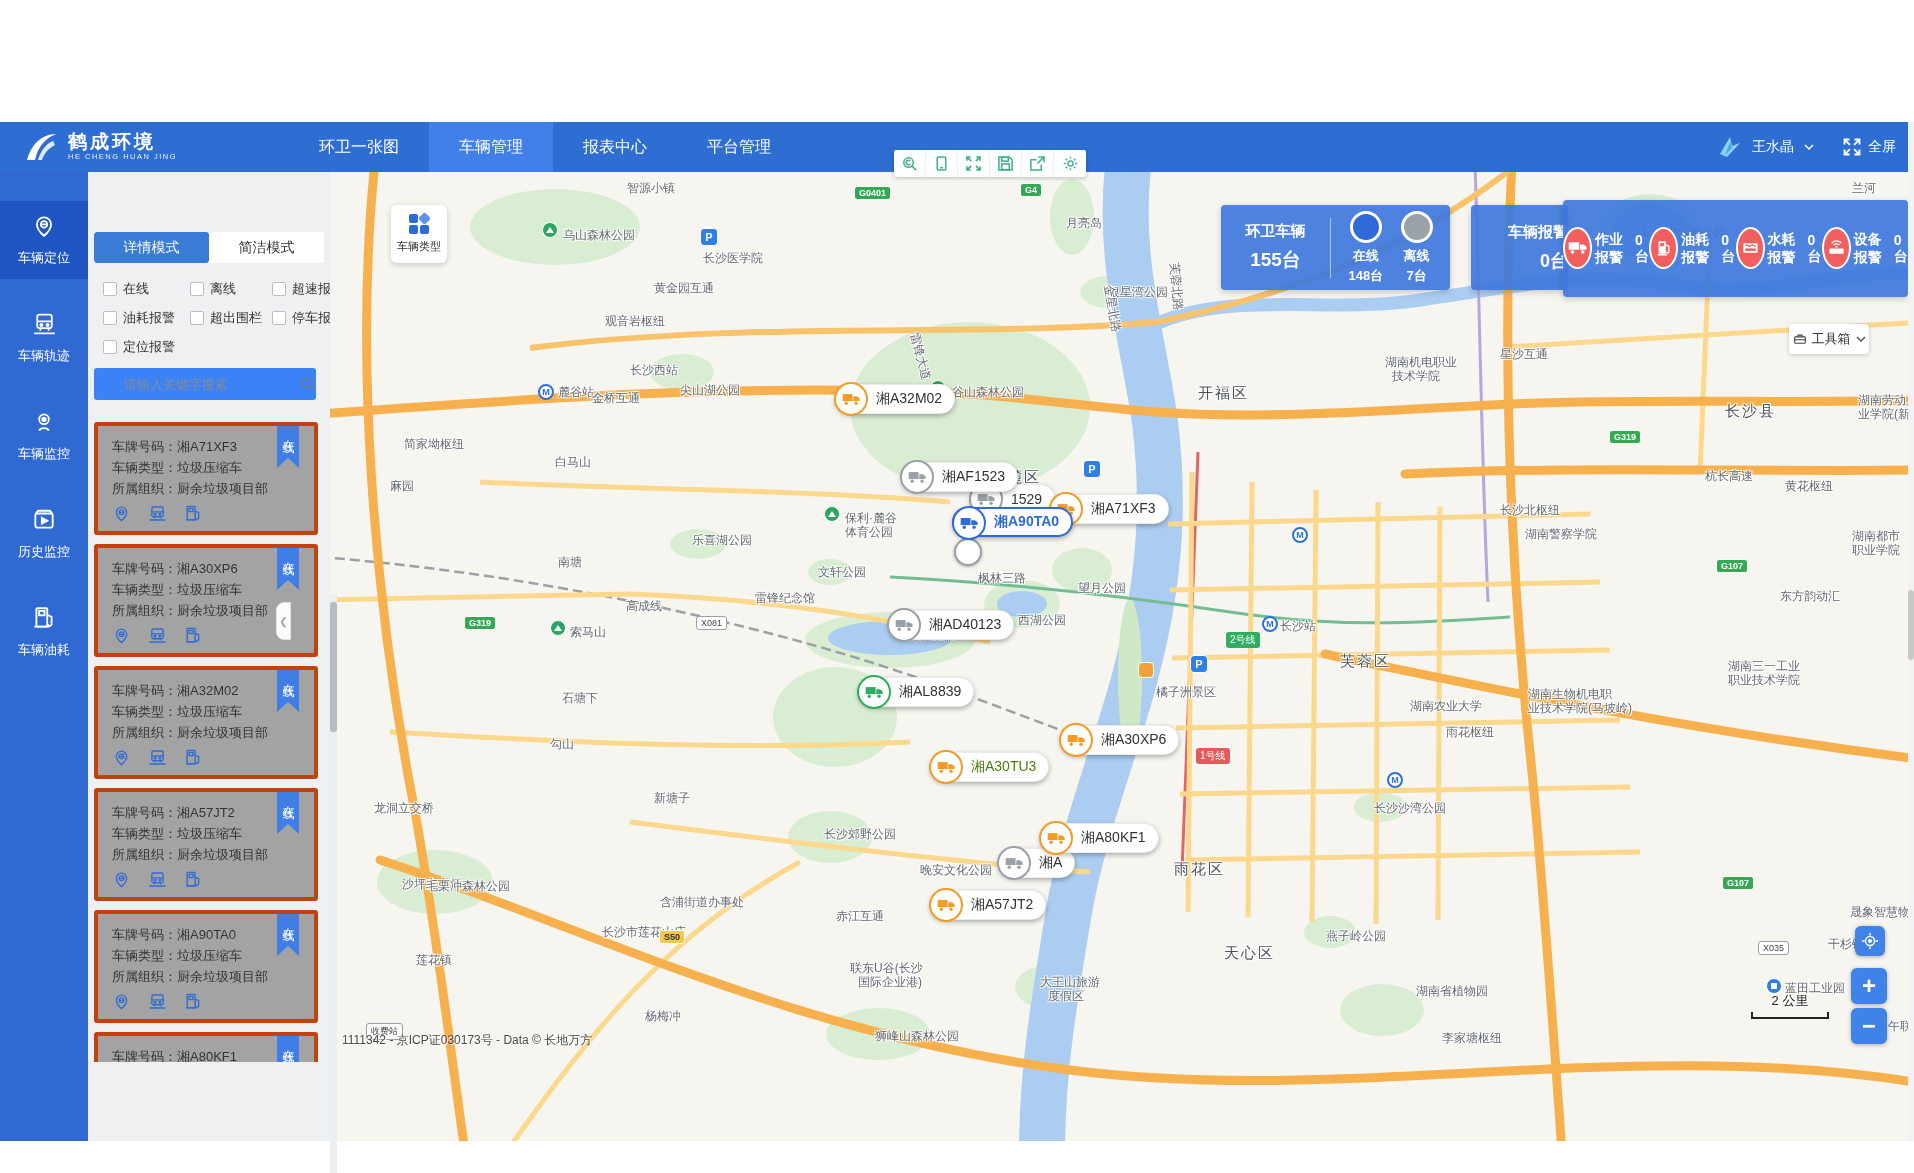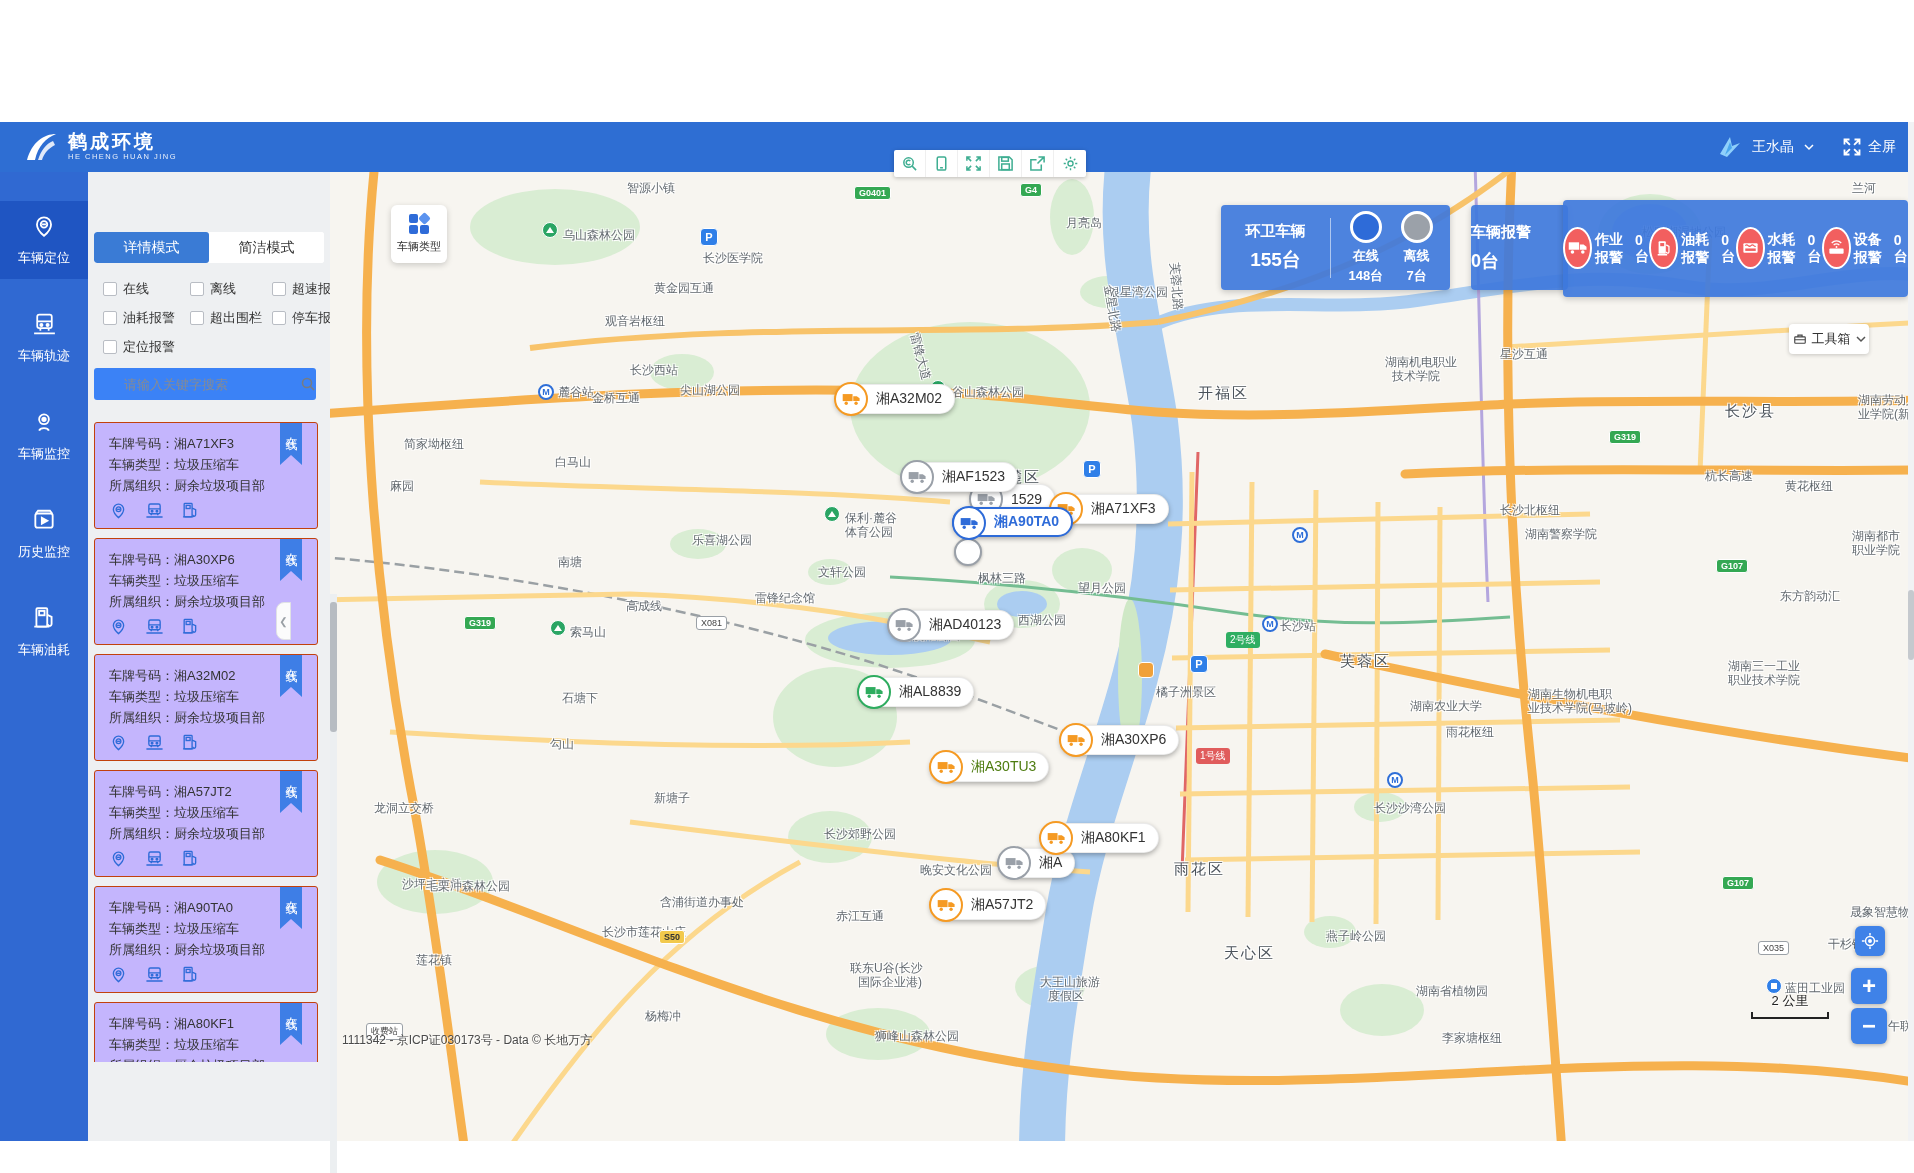--- a/index.html
+++ b/index.html
@@ -41,21 +41,21 @@
   .tab { flex:1; text-align:center; line-height:31px; font-size:14px; color:#333; cursor:pointer; background:#fff; }
   .tab.active { background:#3a7bd5; color:#fff; border-radius:3px; }
   .filters { position:absolute; left:15px; top:108px; width:215px; display:grid; grid-template-columns:87px 82px auto; row-gap:11px; }
   .filter { display:flex; align-items:center; gap:6px; font-size:13px; color:#333; cursor:pointer; white-space:nowrap; }
   .cb { width:14px; height:14px; background:#fff; border:1px solid #b9bdc4; border-radius:2px; flex:none; }
   .search-box { position:absolute; left:6px; top:196px; width:222px; height:32px; background:#3b82f6; border-radius:3px; display:flex; align-items:center; }
   .search-box input { flex:1; border:none; outline:none; background:transparent; padding-left:30px; font-size:13px; color:#333; font-family:inherit; }
   .search-box input::placeholder { color:#878b92; }
   .search-ic { width:28px; color:#777c83; display:flex; justify-content:center; cursor:pointer; }
   .cards { position:absolute; left:6px; top:250px; width:230px; height:640px; overflow:hidden; display:flex; flex-direction:column; gap:9px; padding:0 0 0 0; }
-  .v-card { position:relative; width:224px; background:#c4b5fd; border:1px solid #c2410c; border-radius:3px; padding:10px 12px 8px 14px; flex:none; }
+  .v-card { position:relative; width:224px; background:#a3a3a3; border:4px solid #c2410c; border-radius:3px; padding:10px 12px 8px 14px; flex:none; }
   .v-row { font-size:13px; color:#333; line-height:21px; white-space:nowrap; }
   .v-icons { display:flex; gap:16px; margin-top:5px; color:#2e6bd8; }
   .v-icons span { cursor:pointer; display:flex; }
   .ribbon { position:absolute; right:15px; top:0; width:22px; height:42px; background:#3e7ee6; clip-path:polygon(0 0,100% 0,100% 100%,50% 76%,0 100%); display:flex; justify-content:center; }
   .ribbon span { writing-mode:vertical-rl; color:#fff; font-size:12px; padding-top:4px; letter-spacing:2px; }
   .panel-collapse { position:absolute; left:188px; top:430px; width:15px; height:38px; background:#fbfbfc; border:1px solid #e0e2e5; border-radius:8px 0 0 8px; color:#9aa0a6; font-size:10px; display:flex; align-items:center; justify-content:center; cursor:pointer; }
   .panel-scrollbar { position:absolute; left:330px; top:422px; width:7px; height:640px; background:#eceff1; z-index:40; }
   .panel-scrollbar .thumb { position:absolute; left:0; top:8px; width:7px; height:130px; background:#b7bcc2; border-radius:3px; }
 
   
@@ -89,21 +89,21 @@
   .ov { position:absolute; background:rgba(62,120,220,.92); border-radius:4px; color:#fff; z-index:20; box-shadow:0 2px 6px rgba(0,0,0,.2); }
   .ov1 { left:891px; top:33px; width:229px; height:85px; display:flex; align-items:center; }
   .ov1-left { width:110px; text-align:center; border-right:1px solid rgba(255,255,255,.55); height:60px; display:flex; flex-direction:column; justify-content:center; gap:6px; }
   .ov1-left .l { font-size:15px; font-weight:bold; }
   .ov1-left .v { font-size:19px; font-weight:bold; }
   .ov1-right { flex:1; display:flex; justify-content:space-evenly; }
   .stat-col { display:flex; flex-direction:column; align-items:center; gap:2px; font-size:13px; font-weight:bold; }
   .stat-circle { width:32px; height:32px; border-radius:50%; border:3px solid #fff; display:flex; align-items:center; justify-content:center; margin-bottom:2px; }
   .stat-circle.blue { background:#2e6bd8; }
   .stat-circle.gray { background:#9ba1a9; }
-  .ov2 { left:1141px; top:33px; width:97px; height:85px; display:flex; flex-direction:column; align-items:flex-start; justify-content:center; gap:7px; }
+  .ov2 { left:1141px; top:33px; width:97px; height:85px; display:flex; flex-direction:column; align-items:flex-end; justify-content:center; gap:7px; }
   .ov2 .l { font-size:15px; font-weight:bold; }
   .ov2 .v { font-size:18px; font-weight:bold; }
   .ov3 { left:1233px; top:28px; width:345px; height:97px; display:flex; justify-content:space-evenly; align-items:center; }
   .alarm-col { display:flex; flex-direction:row; align-items:center; gap:3px; font-size:14px; font-weight:bold; }
   .alarm-circle { width:42px; height:42px; border-radius:50%; background:#f25f5f; border:2px solid #fff; display:flex; align-items:center; justify-content:center; margin-bottom:2px; }
 
   .toolbox { position:absolute; left:1459px; top:152px; width:80px; height:30px; background:#fff; border-radius:4px; box-shadow:0 1px 4px rgba(0,0,0,.2); display:flex; align-items:center; justify-content:center; gap:5px; font-size:13px; color:#333; z-index:20; cursor:pointer; }
   .vtype-card { position:absolute; left:61px; top:33px; width:56px; height:58px; background:#fff; border-radius:6px; box-shadow:0 2px 6px rgba(0,0,0,.18); display:flex; flex-direction:column; align-items:center; justify-content:center; gap:5px; font-size:11px; color:#333; z-index:20; cursor:pointer; }
   .grid-ic { width:20px; height:20px; position:relative; }
   .grid-ic i { position:absolute; width:9px; height:9px; background:#2e6bd8; border-radius:2px; }
@@ -131,20 +131,26 @@
     <div class="brand">
       <svg width="38" height="38" viewBox="0 0 38 38">
         <path d="M5 32 C10 14 22 6 34 6 C24 10 16 18 13 32 Z" fill="#fff"></path>
         <path d="M16 32 C19 22 24 16 31 13 L33 17 C27 20 22 25 20 32 Z" fill="#fff" opacity=".85"></path>
       </svg>
       <div class="brand-text">
         <div class="brand-title">鹤成环境</div>
         <div class="brand-sub">HE CHENG HUAN JING</div>
       </div>
     </div>
+    <div class="nav" id="nav">
+        <div class="nav-item">环卫一张图</div>
+        <div class="nav-item active">车辆管理</div>
+        <div class="nav-item">报表中心</div>
+        <div class="nav-item">平台管理</div>
+      </div>
     <div class="top-right">
       <svg width="26" height="26" viewBox="0 0 26 26">
         <path d="M4 20 L14 3 L16 12 L24 9 L11 23 Z" fill="#8fd0fb"></path>
         <path d="M9 21 L14 8 L16 14 Z" fill="#4aa7ee"></path>
       </svg>
       <span>王水晶</span>
       <svg class="chev" viewBox="0 0 10 10">
           <path d="M1 3 L5 7 L9 3" stroke="#fff" stroke-width="1.5" fill="none"></path>
         </svg>
       <div class="fs-group">

